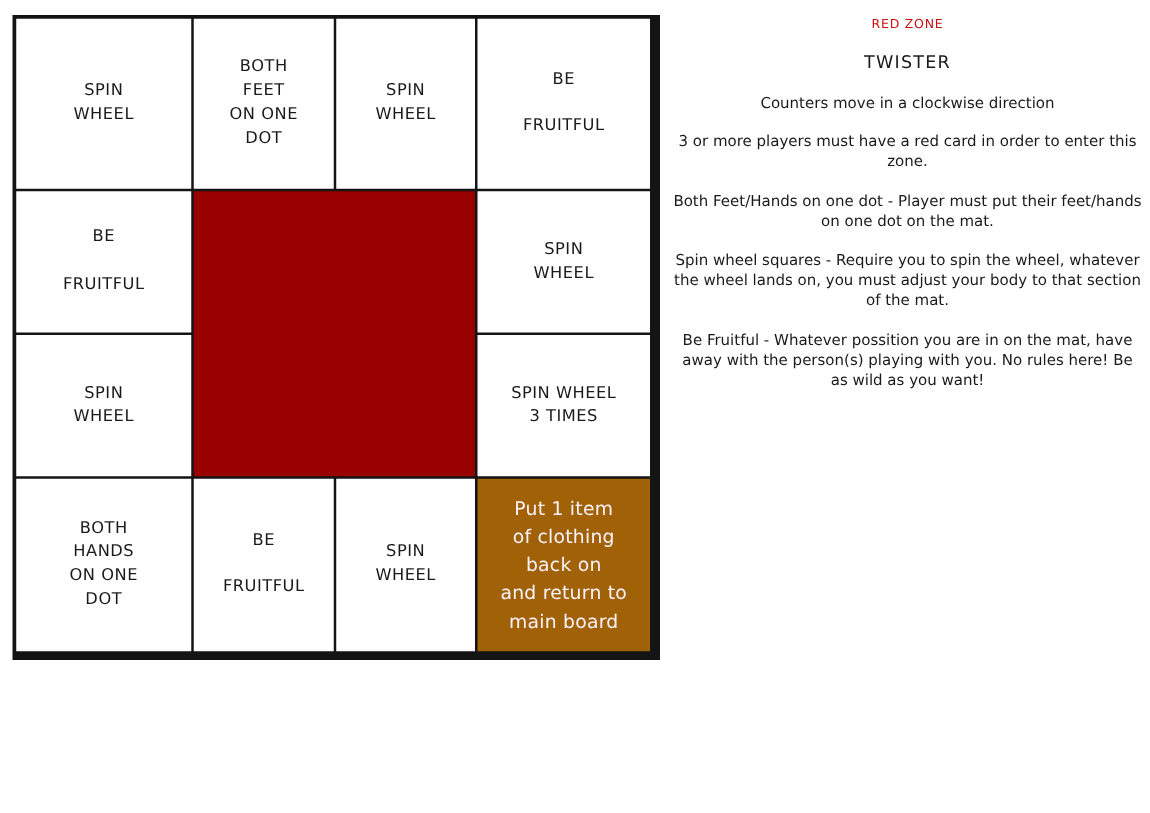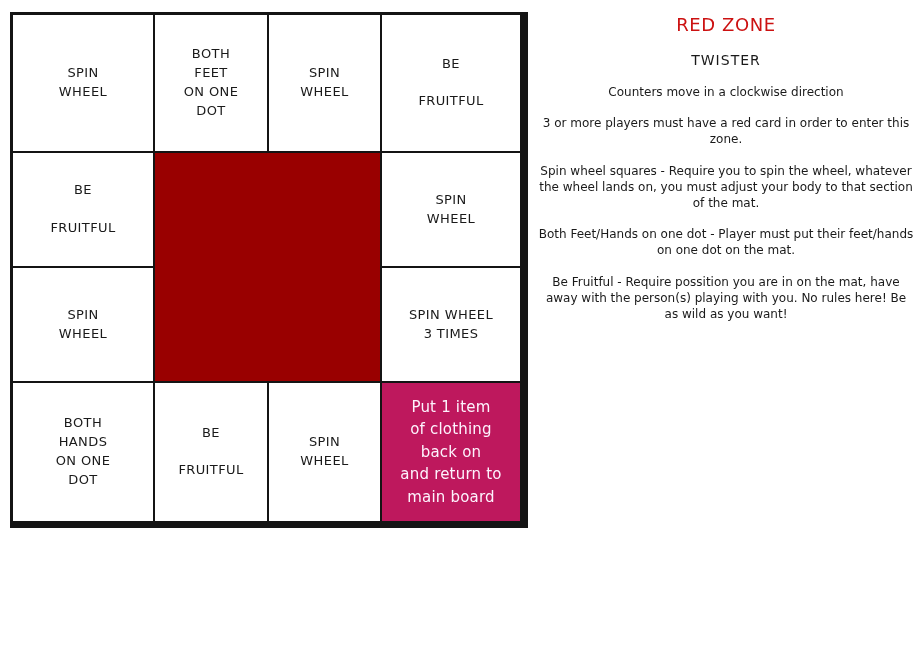--- a/index.html
+++ b/index.html
@@ -46,36 +46,36 @@
   .cell.r4c1 { grid-area: 4 / 1; }
   .cell.r4c2 { grid-area: 4 / 2; }
   .cell.r4c3 { grid-area: 4 / 3; }
   .cell.r4c4 { grid-area: 4 / 4; }
   .center-block {
     grid-column: 2 / span 2;
     grid-row: 2 / span 2;
     background: #990000;
   }
   .purple {
-    background: #be185d;
+    background: #a16207;
     color: #fdf3fd;
     font-size: 15px;
     line-height: 1.5;
     letter-spacing: 0.2px;
   }
 
   
   .rules {
     position: absolute;
     left: 538px; top: 14px;
     width: 376px;
     text-align: center;
   }
   .rules-title {
-    font-size: 18px;
+    font-size: 10px;
     letter-spacing: 0.6px;
     color: #cc1111;
     margin-bottom: 17px;
   }
   .rules-subtitle {
     font-size: 14px;
     letter-spacing: 1px;
     margin-bottom: 16px;
   }
   .rules p {
@@ -128,18 +128,18 @@
 back on
 and return to
 main board</div>
   </div>
 
   <div class="rules">
     <div class="rules-title">RED ZONE</div>
     <div class="rules-subtitle">TWISTER</div>
     <p>Counters move in a clockwise direction</p>
     <p>3 or more players must have a red card in order to enter this zone.</p>
+    <p>Both Feet/Hands on one dot - Player must put their feet/hands on one dot on the mat.</p>
     <p>Spin wheel squares - Require you to spin the wheel, whatever the wheel lands on, you must adjust your body to that section of the mat.</p>
-    <p>Both Feet/Hands on one dot - Player must put their feet/hands on one dot on the mat.</p>
-    <p>Be Fruitful - Require possition you are in on the mat, have away with the person(s) playing with you. No rules here! Be as wild as you want!</p>
+    <p>Be Fruitful - Whatever possition you are in on the mat, have away with the person(s) playing with you. No rules here! Be as wild as you want!</p>
   </div>
 
 </div>
 
 </body></html>

